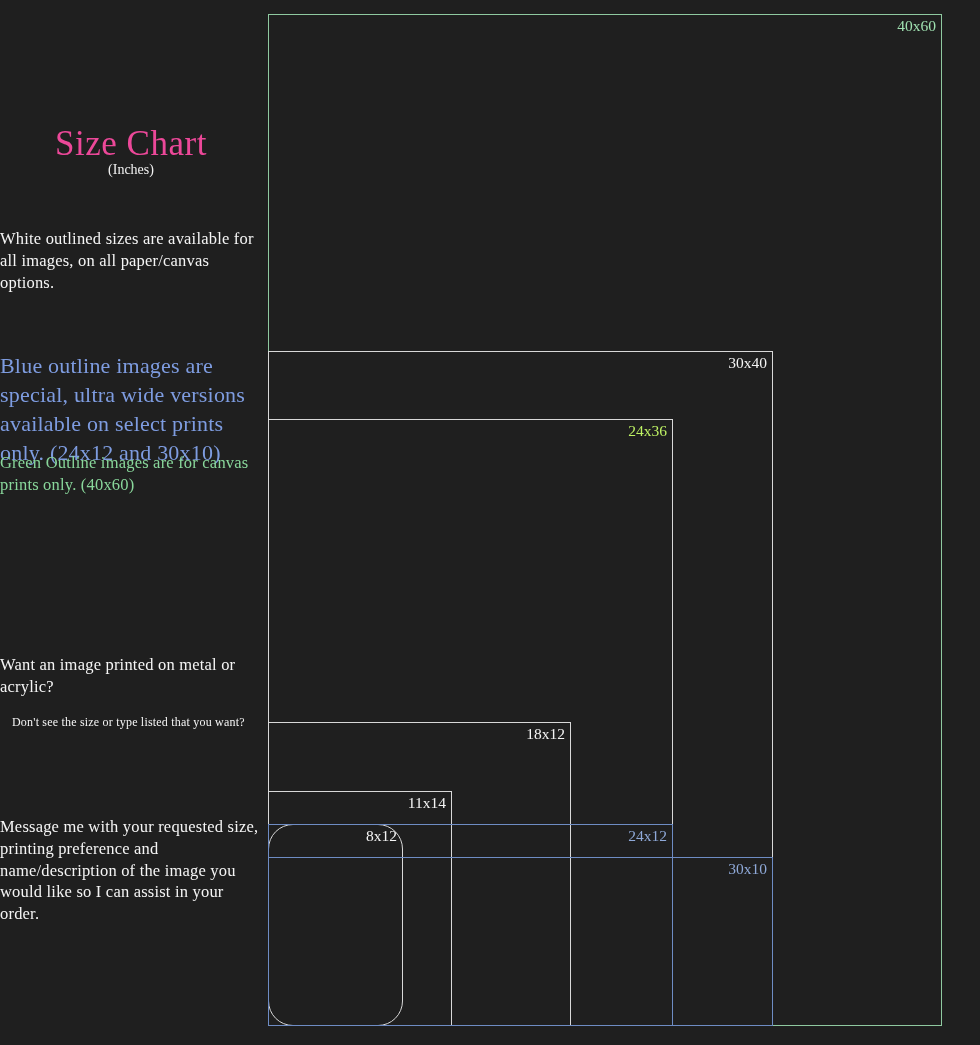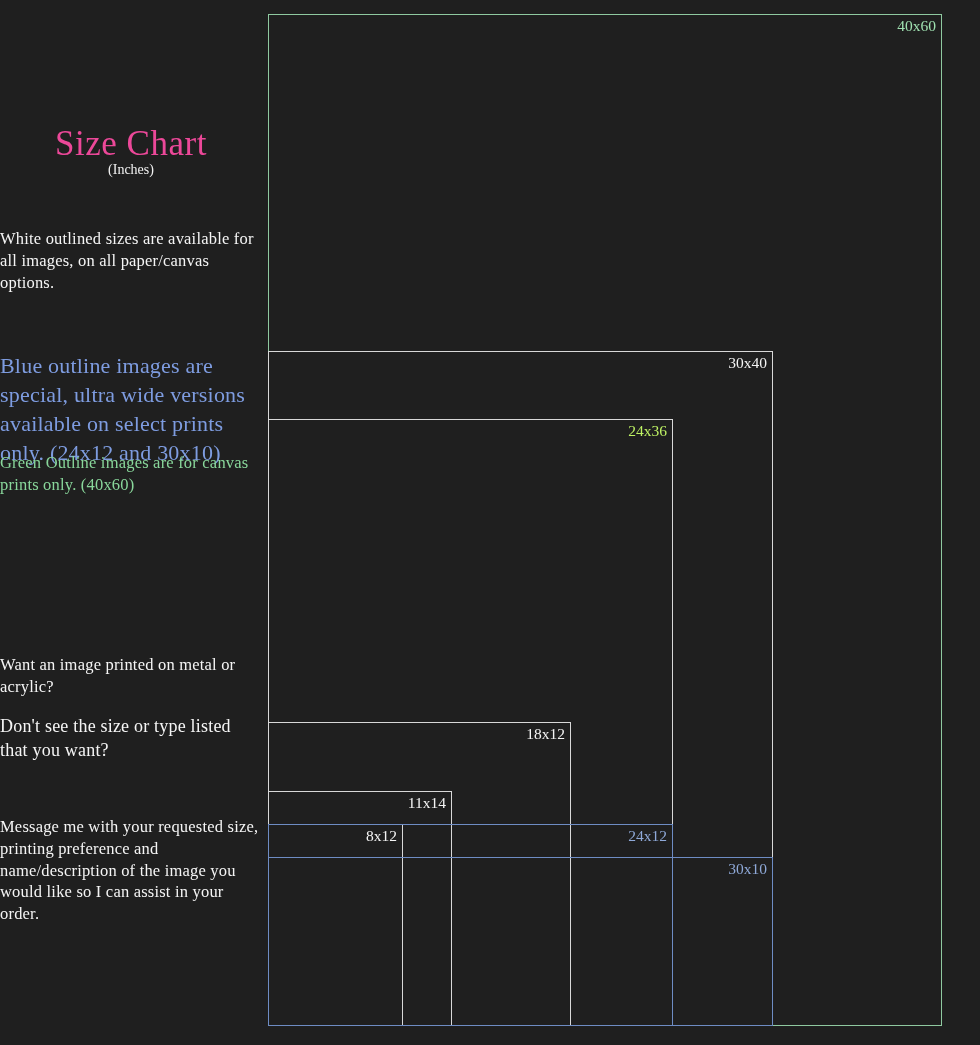--- a/index.html
+++ b/index.html
@@ -53,21 +53,21 @@
     width: 262px;
     text-align: center;
     font-size: 14px;
     color: #f2f2f2;
   }
   #note-white   { top: 228px;  font-size: 16.5px; color: #f5f5f5; }
   #note-blue    { top: 330px;  font-size: 22px; color: #7e9ce0; margin-top: 21px; }
   #note-green   { top: 452px;  font-size: 16.5px; color: #89d79b; }
   #q-bigger     { top: 613px;  font-size: 16.5px; color: #f5f5f5; }
   #q-material   { top: 654px;  font-size: 16.5px; color: #f5f5f5; }
-  #q-notlisted  { top: 715px;  font-size: 18px; color: #f5f5f5; }
+  #q-notlisted  { top: 715px;  font-size: 12px; color: #f5f5f5; padding-left: 12px; }
   #cta-message  { top: 816px;  font-size: 16.5px; color: #f5f5f5; }
 
   
   #chart-area {
     position: absolute;
     left: 0;
     top: 0;
     width: 980px;
     height: 1045px;
   }
@@ -129,21 +129,21 @@
 
 
     <div class="size-box box-white" style="left: 268px; top: 722px; width: 303px; height: 304px; border-color: rgb(216, 216, 216);">
       <span class="size-label" style="color: rgb(244, 244, 244);">18x12</span>
     </div>
 
     <div class="size-box box-white" style="left: 268px; top: 791px; width: 184px; height: 235px; border-color: rgb(216, 216, 216);">
       <span class="size-label" style="color: rgb(244, 244, 244);">11x14</span>
     </div>
 
-    <div class="size-box box-white" style="left: 268px; top: 824px; width: 135px; height: 202px; border-color: rgb(216, 216, 216);">
+    <div class="size-box box-white" style="left: 268px; top: 824px; width: 135px; height: 202px; border-color: rgb(216, 216, 216); border-radius: 25px;">
       <span class="size-label" style="color: rgb(244, 244, 244);">8x12</span>
     </div>
 
     <div class="size-box box-blue" style="left: 268px; top: 824px; width: 405px; height: 202px; border-color: rgb(110, 140, 196);">
       <span class="size-label" style="color: rgb(143, 169, 216);">24x12</span>
     </div>
 
     <div class="size-box box-blue" style="left: 268px; top: 857px; width: 505px; height: 169px; border-color: rgb(110, 140, 196);">
       <span class="size-label" style="color: rgb(143, 169, 216);">30x10</span>
     </div>

